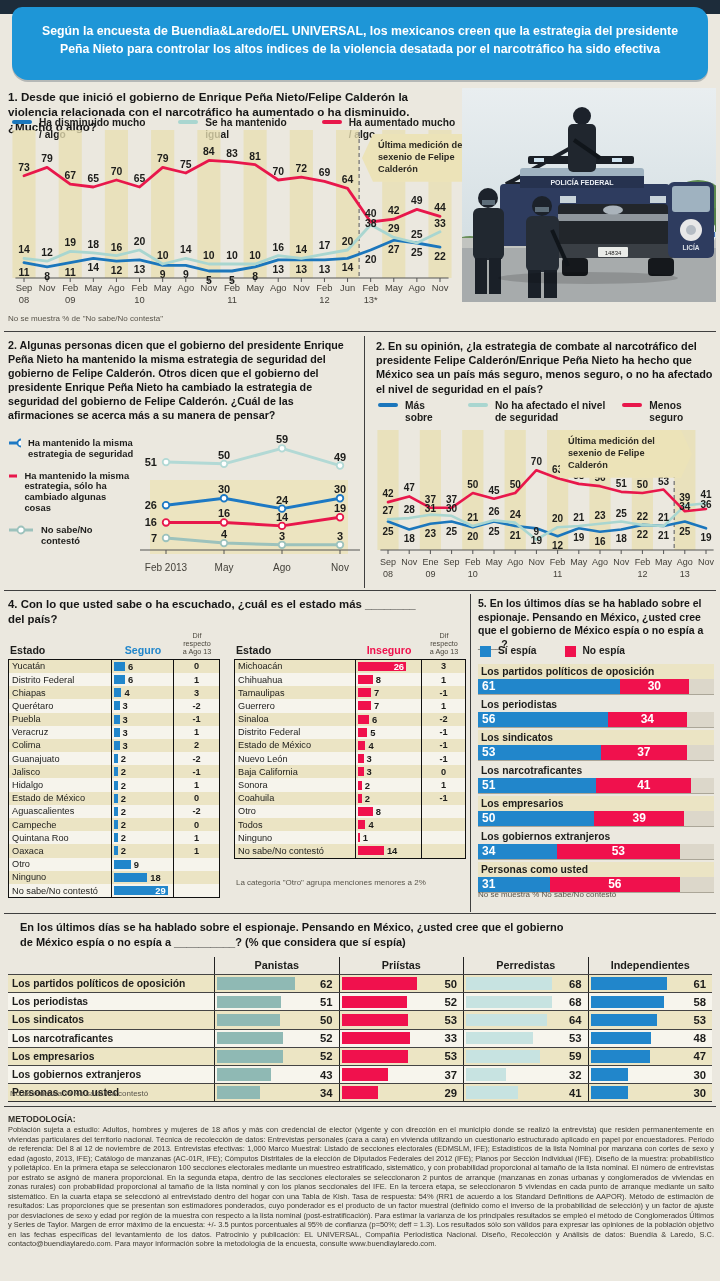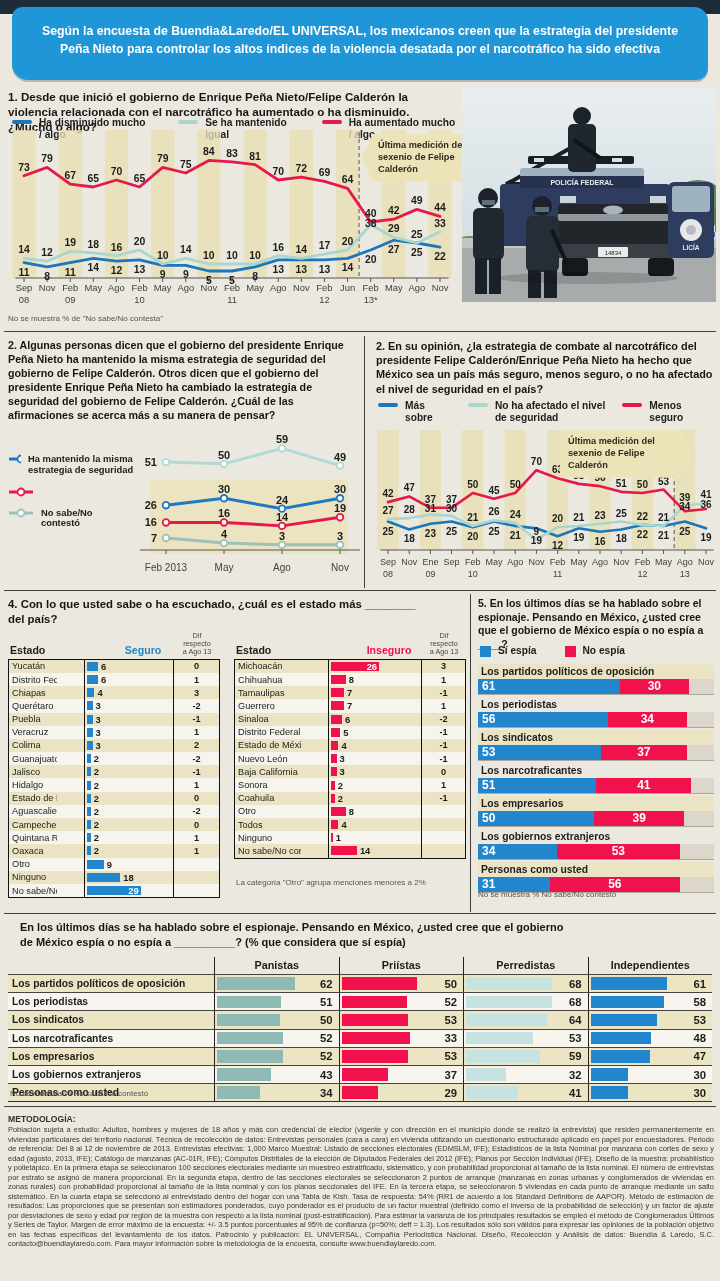--- a/index.html
+++ b/index.html
@@ -28,21 +28,21 @@
   .anno{position:absolute;background:#ece3b8;font-size:9.2px;font-weight:bold;color:#2d2b24;line-height:1.3;}
   .anno.arrow-left{clip-path:polygon(0 50%,11px 0,100% 0,100% 100%,11px 100%);padding:6px 6px 6px 16px;}
   .anno.arrow-right{clip-path:polygon(0 0,calc(100% - 11px) 0,100% 50%,calc(100% - 11px) 100%,0 100%);padding:6px 16px 6px 8px;}
   
   .ptw{position:absolute;}
   .pt-head{display:grid;grid-template-columns:var(--cols);align-items:end;padding-bottom:3px;}
   .pt-head .h-estado{font-size:10.6px;font-weight:bold;padding-left:2px;}
   .pt-head .h-val{font-size:10.6px;font-weight:bold;text-align:center;}
   .pt-head .h-dif{font-size:7.2px;color:#4a463c;text-align:center;line-height:1.1;white-space:pre-line;}
   .pt-body{border:1px solid #111;border-top-width:1.5px;border-bottom-width:1.5px;}
-  .pt-row{display:grid;grid-template-columns:var(--cols);height:13.2px;align-items:center;font-size:9.2px;gap:27px;}
+  .pt-row{display:grid;grid-template-columns:var(--cols);height:13.2px;align-items:center;font-size:9.2px;}
   .pt-row.odd{background:#ebe4c4;} .pt-row.even{background:#f6f4ec;}
   .pt-name{padding-left:3px;white-space:nowrap;overflow:hidden;}
   .pt-barcell{border-left:1px solid #111;height:100%;display:flex;align-items:center;padding-left:2px;}
   .pt-bar{height:9px;display:flex;align-items:center;justify-content:flex-end;flex:0 0 auto;}
   .pt-bar b{color:#fff;font-size:9.4px;padding-right:2px;}
   .pt-val{font-weight:bold;font-size:9.4px;margin-left:3px;}
   .pt-dif{border-left:1px solid #111;height:100%;display:flex;align-items:center;justify-content:center;font-weight:bold;}
   
   .q5-item{margin-bottom:2px;}
   .q5-label{height:14px;font-size:10.3px;font-weight:bold;padding:1px 0 0 3px;line-height:13px;}
@@ -275,33 +275,34 @@
           <rect x="82" y="182" width="13" height="28" fill="#1a2028"></rect>
         <ellipse cx="126" cy="190" rx="90" ry="6" fill="rgba(0,0,0,0.15)"></ellipse>
       </svg>
     </div>
   </section>
 
   <div class="hr" style="top:331px;"></div>
 
   <section style="top:336px;left:0;width:366px;height:252px;">
     <p class="q" style="position:absolute;left:8px;top:3px;width:348px;font-size:10.7px;line-height:1.3;">2. Algunas personas dicen que el gobierno del presidente Enrique Peña Nieto ha mantenido la misma estrategia de seguridad del gobierno de Felipe Calderón. Otros dicen que el gobierno del presidente Enrique Peña Nieto ha cambiado la estrategia de seguridad del gobierno de Felipe Calderón. ¿Cuál de las afirmaciones se acerca más a su manera de pensar?</p>
-    <div class="leg-col" id="legend2" style="position:absolute;left:8px;top:102px;width:126px;margin-top:16px;">
+    <div class="leg-col" id="legend2" style="position:absolute;left:8px;top:102px;width:126px;">
         <div class="leg-item">
           <svg width="26" height="10">
             <line x1="1" y1="5" x2="25" y2="5" stroke="#1d79c4" stroke-width="3"></line>
             <circle cx="13" cy="5" r="3.5" fill="#fff" stroke="#1d79c4" stroke-width="1.8"></circle>
           </svg>
           <div style="font-size: 9.4px;">Ha mantenido la misma estrategia de seguridad</div>
         </div>
         <div class="leg-item">
           <svg width="26" height="10">
             <line x1="1" y1="5" x2="25" y2="5" stroke="#e8174b" stroke-width="3"></line>
             <circle cx="13" cy="5" r="3.5" fill="#fff" stroke="#e8174b" stroke-width="1.8"></circle>
           </svg>
+          <div style="font-size: 9.4px;">Ha mantenido la misma estrategia, sólo ha cambiado algunas cosas</div>
         </div>
         <div class="leg-item">
           <svg width="26" height="10">
             <line x1="1" y1="5" x2="25" y2="5" stroke="#9cc2bc" stroke-width="3"></line>
             <circle cx="13" cy="5" r="3.5" fill="#fff" stroke="#9cc2bc" stroke-width="1.8"></circle>
           </svg>
           <div style="font-size: 9.4px;">No sabe/No contestó</div>
         </div>
       </div>
     <div class="chartbox" id="c2box" style="left:136px;top:96px;width:224px;height:152px;">

